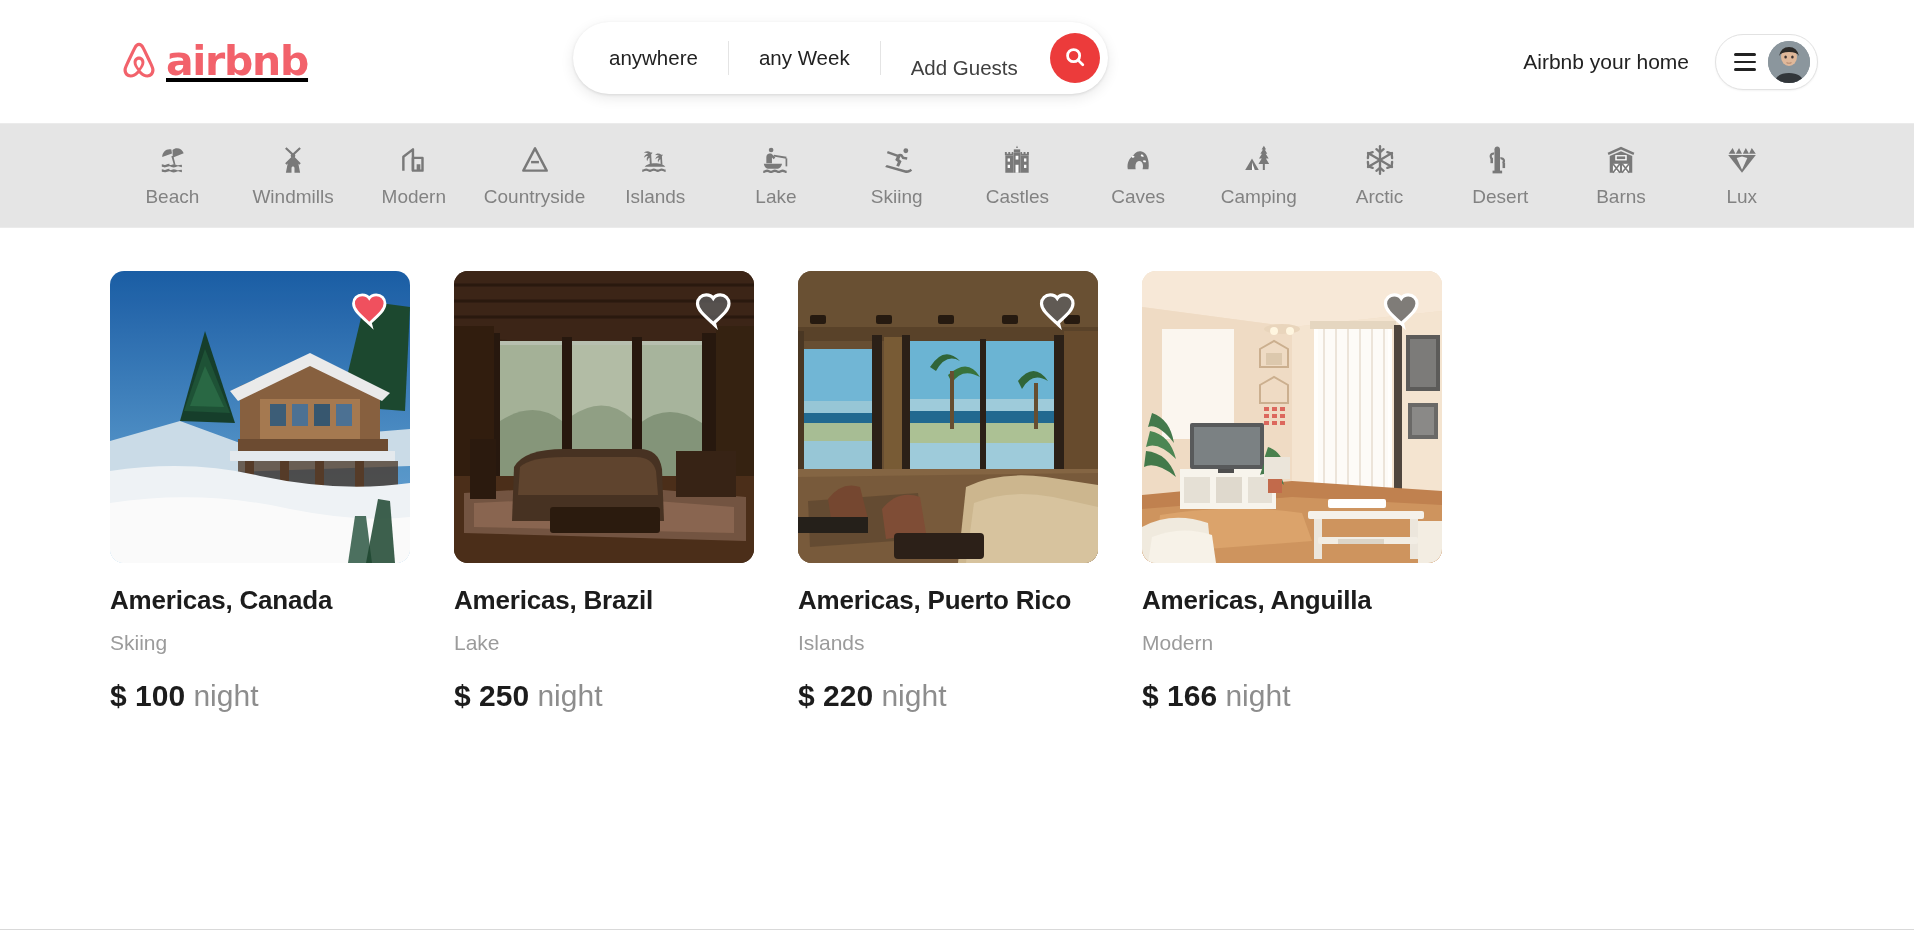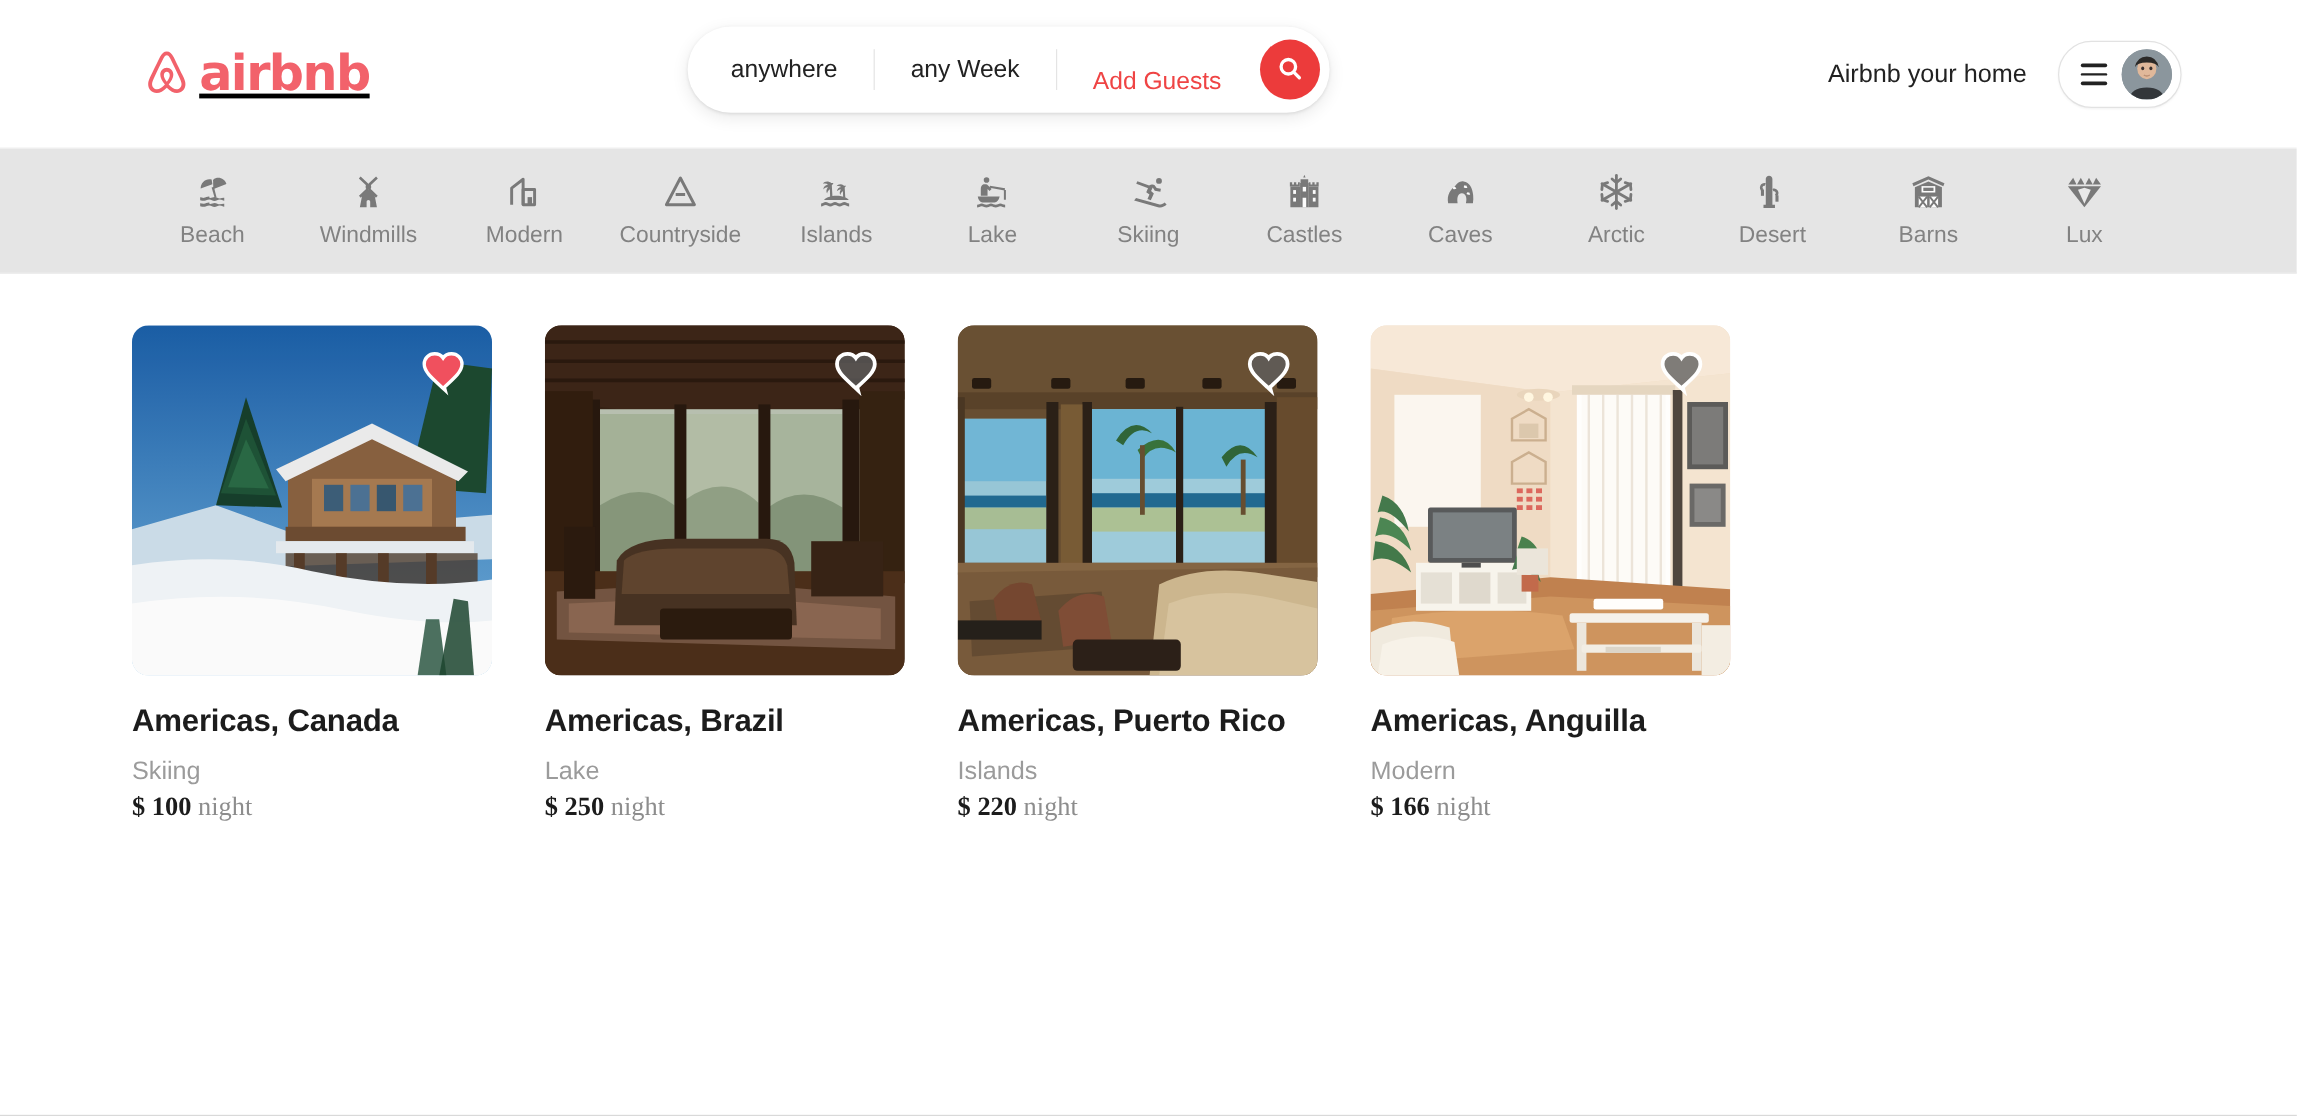--- a/index.html
+++ b/index.html
@@ -55,21 +55,21 @@
     padding: 0 30px;
     font-size: 20.5px;
     color: #222222;
     white-space: nowrap;
     cursor: pointer;
     display: flex;
     align-items: center;
     height: 40px;
   }
   .search-seg.first { padding-left: 36px; text-align: center; }
-  .search-seg.muted { color: #ef4444; margin-top: 20px; }
+  .search-seg.muted { color: #404040; margin-top: 20px; }
   .seg-div { width: 1px; height: 34px; background: #e4e4e4; }
   .search-btn {
     width: 50px; height: 50px;
     border-radius: 50%;
     background: #ec3b3b;
     border: none;
     display: flex; align-items: center; justify-content: center;
     cursor: pointer;
     margin-left: 2px;
     flex: none;
@@ -160,25 +160,24 @@
     font-weight: 700;
     color: #1c1c1c;
     letter-spacing: -0.2px;
   }
   .card-cat {
     margin-top: 15px;
     font-size: 21px;
     color: #9b9b9b;
   }
   .card-price {
-    margin-top: 4px;
-    font-size: 22px;
+    margin-top: 24px;
+    font-size: 30px;
     color: #1c1c1c;
     font-weight: 700;
-    font-family: Liberation Serif, serif;
   }
   .card-price .night { color: #8d8d8d; font-weight: 400; }
 
   .footline {
     position: absolute;
     left: 0; right: 0; bottom: 0;
     height: 1px; background: #d9d9d9;
   }
 
   
@@ -349,20 +348,30 @@
       <svg width="34" height="34" viewBox="0 0 32 32" fill="#6e6e6e">
         <path d="M6.4 24.8c-.6-3.2-.3-6 1-8.4.9-1.7 2.2-3 3.4-4.1 1-.9 1.5-1.7 2.4-2.6 1.4-1.5 3.2-2.2 5.3-2 2.4.2 4.1 1.6 5.2 3.4 1.3 2.1 2 4.6 2.3 7.3.2 2.2.2 4.3-.2 6.4h-5.5c.5-1.9.5-3.6.1-5-.5-1.8-1.8-2.9-3.4-2.8-1.3.1-2.2.9-2.8 2-.6 1.2-.8 3.2-.4 5.8z"></path>
         <path d="M10.3 13.7c1.1.4 2 .1 2.6-.7l-1.5-1.3c-.3.5-.7.7-1.3.6z" fill="#ffffff"></path>
         <path d="M18.6 12.2c1 .8 2 .9 2.9.4l-1-1.8c-.5.3-1 .3-1.5-.1z" fill="#ffffff"></path>
         <path d="M20.8 17.6c1 .7 2 .8 2.9.3l-.9-1.7c-.5.3-1 .2-1.5-.1z" fill="#ffffff"></path>
       </svg>
     </span>
     <span class="cat-label">Caves</span>
   </div>
 
+  <div class="cat">
+    <span>
+      <svg width="34" height="34" viewBox="0 0 32 32" fill="#6e6e6e">
+        <path d="M20.6 2.6l2.1 3.6h-1.3l2.4 4h-1.5l2.8 4.5h-2.6l3.1 5h-4.1v5.6h-1.9v-5.6h-4.1l3.1-5h-2.6l2.8-4.5h-1.5l2.4-4h-1.3z"></path>
+        <path d="M9.4 14.6L3 25.3h12.8z"></path>
+        <path d="M9.4 18.2L12 25.3H9.4z" fill="#ffffff"></path>
+      </svg>
+    </span>
+    <span class="cat-label">Camping</span>
+  </div>
 
   <div class="cat">
     <span>
       <svg width="34" height="34" viewBox="0 0 32 32" fill="none" stroke="#6e6e6e" stroke-width="2.2" stroke-linecap="round">
         <line x1="16" y1="3" x2="16" y2="29"></line>
         <line x1="4.7" y1="9.5" x2="27.3" y2="22.5"></line>
         <line x1="4.7" y1="22.5" x2="27.3" y2="9.5"></line>
         <path d="M12.6 5.8L16 8.6l3.4-2.8M12.6 26.2L16 23.4l3.4 2.8"></path>
         <path d="M4.6 14.2l.4-4.3 4.1-1.3M27.4 17.8l-.4 4.3-4.1 1.3"></path>
         <path d="M9.1 23.4l-4.1-1.3-.4-4.3M22.9 8.6l4.1 1.3.4 4.3"></path>

